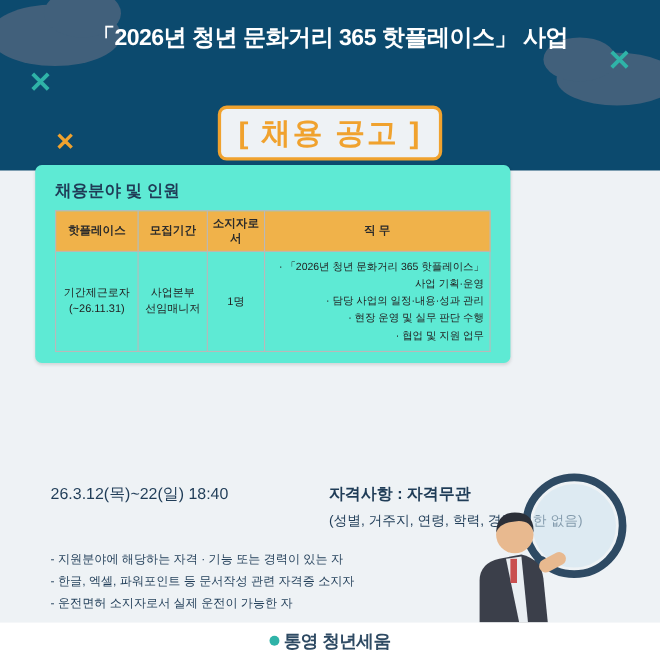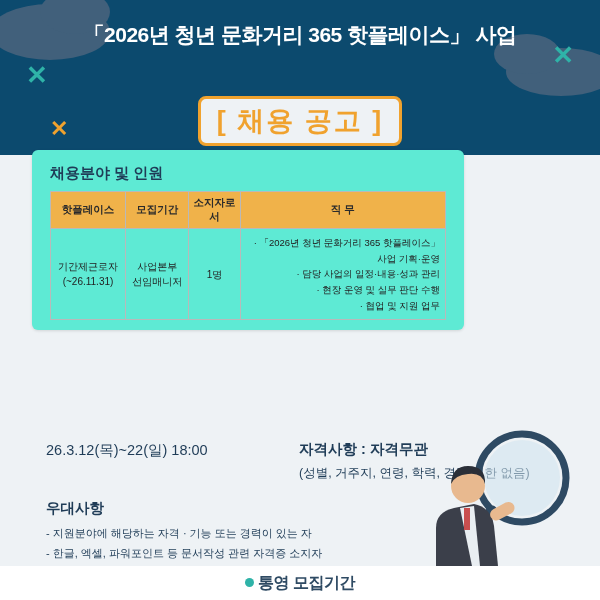--- a/index.html
+++ b/index.html
@@ -239,30 +239,29 @@
             <div>· 협업 및 지원 업무</div>
           </td>
         </tr>
       </tbody>
     </table>
   </div>
 
   <div class="body-area">
     <div class="row2">
       <div class="col-left">
-        <div class="val">26.3.12(목)~22(일) 18:00</div>
+        <div class="val">26.3.12(목)~22(일) 18:40</div>
       </div>
       <div class="col-right">
         <div class="lbl">자격사항 : 자격무관</div>
         <div class="val small">(성별, 거주지, 연령, 학력, 경력 제한 없음)</div>
       </div>
     </div>
 
     <div class="block">
-      <div class="lbl">우대사항</div>
       <div class="bullet">- 지원분야에 해당하는 자격 · 기능 또는 경력이 있는 자</div>
       <div class="bullet">- 한글, 엑셀, 파워포인트 등 문서작성 관련 자격증 소지자</div>
       <div class="bullet">- 운전면허 소지자로서 실제 운전이 가능한 자</div>
     </div>
 
   </div>
 
   <svg class="illus" viewBox="0 0 190 150">
     <circle cx="120" cy="62" r="44" fill="none" stroke="#2e4a63" stroke-width="7"></circle>
     <circle cx="120" cy="62" r="38" fill="#cfe3ef" opacity="0.55"></circle>
@@ -271,17 +270,17 @@
     <path d="M34 150 L34 112 Q34 96 52 92 L72 88 Q90 92 92 110 L96 150 Z" fill="#3b3f4a"></path>
     <path d="M58 92 L70 150 L78 150 L72 90 Z" fill="#e9eef2"></path>
     <rect x="62" y="92" width="6" height="22" fill="#c94f4f"></rect>
     <circle cx="66" cy="70" r="17" fill="#e8b98f"></circle>
     <path d="M49 68 Q50 50 66 50 Q84 50 83 68 Q80 56 66 58 Q53 59 49 68 Z" fill="#2b2f38"></path>
     <rect x="86" y="96" width="26" height="12" rx="6" fill="#e8b98f" transform="rotate(-28 86 96)"></rect>
   </svg>
 
   <div class="footer">
     <span class="footer-logo">
-      <span class="footer-dot"></span><span>통영 모집기간</span>
+      <span class="footer-dot"></span><span>통영 청년세움</span>
     </span>
   </div>
 
 </div>
 
 </body></html>

